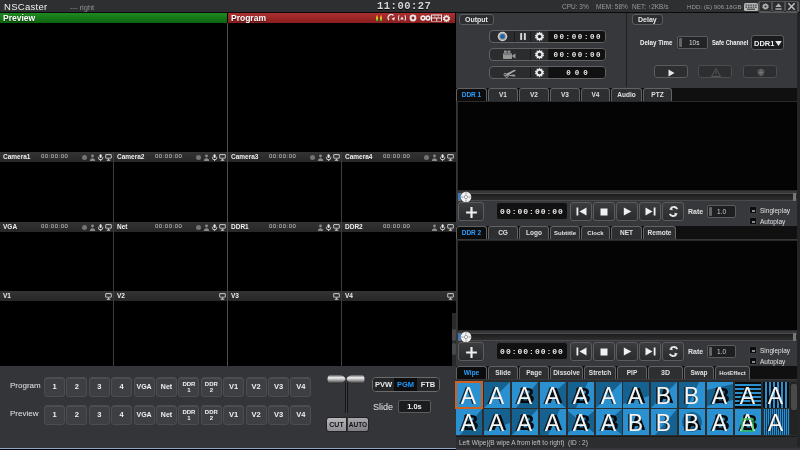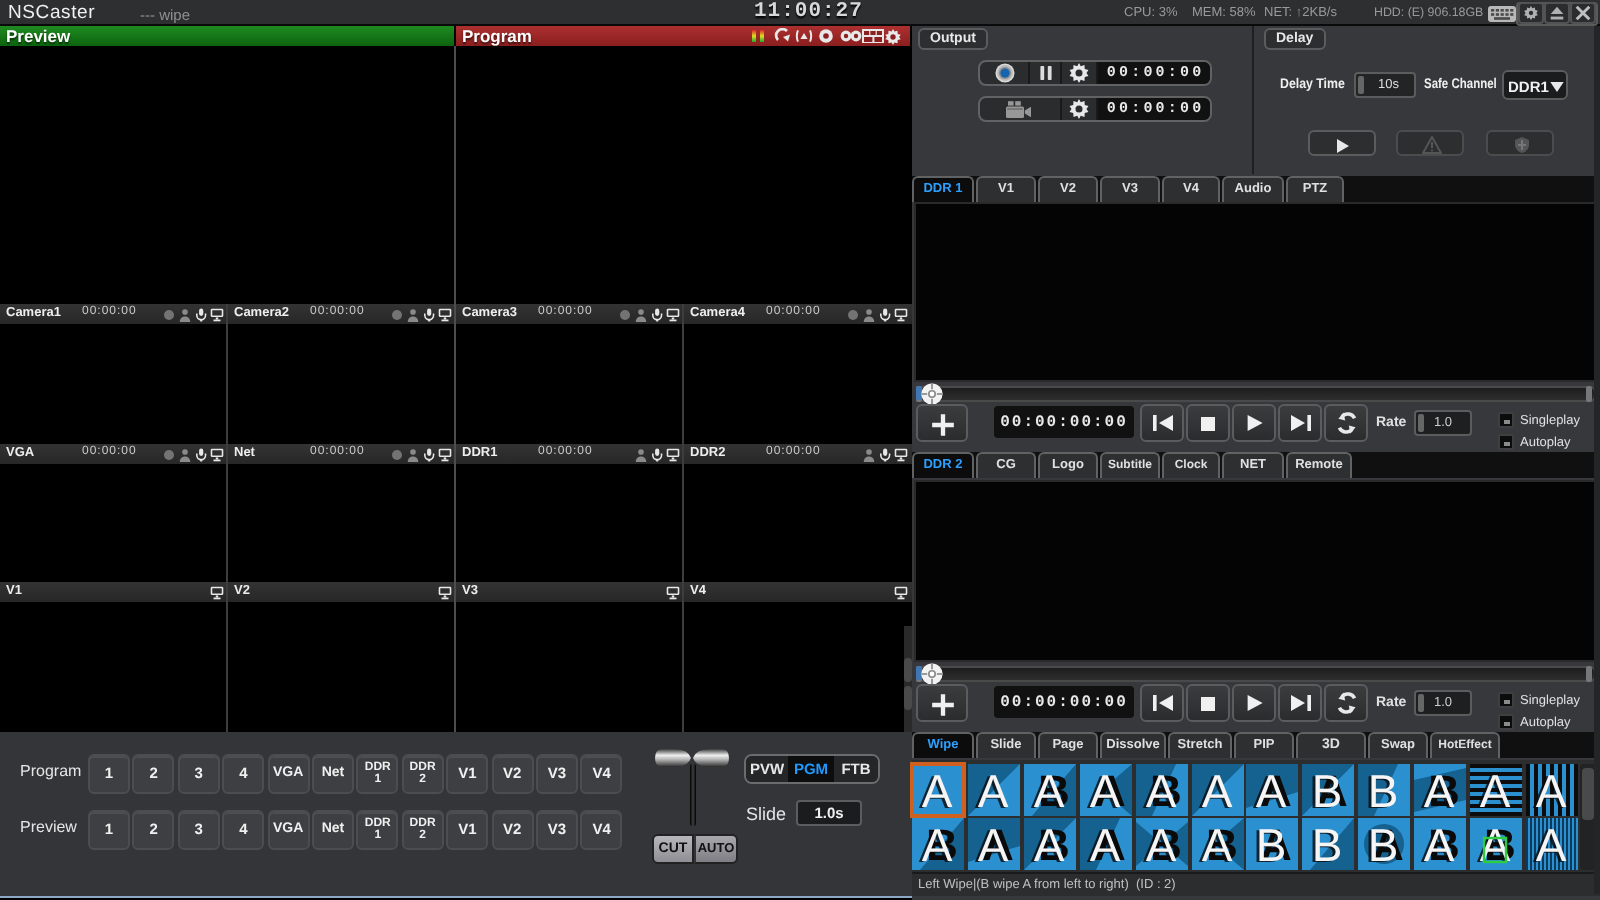--- a/index.html
+++ b/index.html
@@ -36,21 +36,21 @@
 .tbut{position:absolute;width:22px;height:19px;background:linear-gradient(#3a3c3e,#2a2c2e);border:1px solid #5a5c5e;border-radius:3px;display:flex;align-items:center;justify-content:center;}
 .cb{position:absolute;width:8px;height:8px;background:#0c0c0c;border:1px solid #3f3f3f;border-radius:1px;}.cb i{position:absolute;left:2px;top:2.5px;width:3px;height:2px;background:#8a8a8a;}
 .cblab{position:absolute;color:#e0e0e0;font-size:6.5px;}
 .ratelab{position:absolute;color:#e0e0e0;font-size:7px;font-weight:bold;}
 .ratebox{position:absolute;width:29px;height:13px;background:#1d1f21;border:1px solid #5a5c5e;border-radius:2px;color:#ccc;font-size:6.5px;text-align:center;line-height:12px;}
 .tile{position:absolute;width:26px;height:26px;background:#2b90d0;overflow:hidden;}
 </style></head><body>
 
 <div id="titlebar" class="abs">
  <span class="abs" style="left:4px;top:0.5px;font-size:9.5px;letter-spacing:0.3px;color:#f0f0f0;">NSCaster</span>
- <span class="abs" style="left:70px;top:2.5px;font-size:7.5px;color:#909090;">--- wipe</span>
+ <span class="abs" style="left:70px;top:2.5px;font-size:7.5px;color:#909090;">--- right</span>
  <span class="abs mono" style="left:377px;top:0px;font-size:10.5px;font-weight:bold;color:#d8d8d8;letter-spacing:0.5px;text-shadow:0 1px 1px #000;">11:00:27</span>
  <span class="abs" style="left:562px;top:3px;font-size:6.5px;color:#9a9a9a;">CPU:&nbsp;3%</span>
  <span class="abs" style="left:596px;top:3px;font-size:6.5px;color:#9a9a9a;">MEM:&nbsp;58%</span>
  <span class="abs" style="left:632px;top:3px;font-size:6.5px;color:#9a9a9a;">NET:&nbsp;↑2KB/s</span>
  <span class="abs" style="left:687px;top:3.2px;font-size:6.2px;color:#9a9a9a;">HDD:&nbsp;(E)&nbsp;906.18GB</span>
  <svg class="abs" style="left:744px;top:3px" width="14" height="8" viewBox="0 0 14 8">
       <rect x="0" y="0" width="14" height="8" rx="1.5" fill="#b8b8b8"></rect>
       <g fill="#4a4a4a">
         <rect x="1.5" y="1.5" width="1.6" height="1.3"></rect>
         <rect x="3.9" y="1.5" width="1.6" height="1.3"></rect>
@@ -415,20 +415,37 @@
         </svg>
       </div>
       <div class="ctlcell" style="width:18px;">
         <svg width="11" height="11" viewBox="0 0 10 10">
           <path d="M5 .4l.8 1.5 1.7-.5.1 1.8 1.7.4-.9 1.4.9 1.4-1.7.4-.1 1.8-1.7-.5L5 9.6l-.8-1.5-1.7.5-.1-1.8-1.7-.4.9-1.4L.7 3.6l1.7-.4.1-1.8 1.7.5z" fill="#e8e8e8"></path>
           <circle cx="5" cy="5" r="1.6" fill="#2a2c2e"></circle>
         </svg>
       </div>
       <div class="digi" style="width:56px;font-size:7.5px;letter-spacing:1.6px;border-radius:0 3px 3px 0;text-indent:1.6px;">00:00:00</div>
     </div>
+    <div class="ctlgrp" style="left:33px;top:53px;width:117px;height:13px;">
+      <div class="ctlcell" style="width:41px;">
+        <svg width="14" height="11" viewBox="0 0 14 11">
+          <circle cx="2.2" cy="7.6" r="1.2" fill="none" stroke="#b0b0b0" stroke-width="0.9"></circle>
+          <circle cx="3.8" cy="9.3" r="1.2" fill="none" stroke="#b0b0b0" stroke-width="0.9"></circle>
+          <path d="M3.2 6.8L10.5 3.2q1.6-.8 2.4-.1-1.2 2-3.1 2.2L5 8.4z" fill="#b0b0b0"></path>
+          <path d="M4.8 8.6l5.4-1.2q2 .4 2.6 1.6-1.8 1-3.6.3L4.9 8.8z" fill="#b0b0b0" opacity="0.85"></path>
+        </svg>
+      </div>
+      <div class="ctlcell" style="width:18px;">
+        <svg width="11" height="11" viewBox="0 0 10 10">
+          <path d="M5 .4l.8 1.5 1.7-.5.1 1.8 1.7.4-.9 1.4.9 1.4-1.7.4-.1 1.8-1.7-.5L5 9.6l-.8-1.5-1.7.5-.1-1.8-1.7-.4.9-1.4L.7 3.6l1.7-.4.1-1.8 1.7.5z" fill="#e8e8e8"></path>
+          <circle cx="5" cy="5" r="1.6" fill="#2a2c2e"></circle>
+        </svg>
+      </div>
+      <div class="digi" style="width:56px;font-size:7.5px;letter-spacing:4px;border-radius:0 3px 3px 0;text-indent:4px;">000</div>
+    </div>
     <div class="paneltab" style="left:176px;top:1px;">Delay</div>
     <div class="abs" style="left:184px;top:26px;color:#f0f0f0;font-size:7px;font-weight:bold;white-space:nowrap;transform:scaleX(0.88);transform-origin:left;">Delay Time</div>
     <div class="abs" style="left:221px;top:23px;width:31px;height:13px;background:#222426;border:1px solid #5a5c5e;border-radius:2px;">
       <span style="position:absolute;left:1px;top:1px;width:3px;height:9px;background:#666;border-radius:1px;"></span>
       <span style="position:absolute;left:11px;top:2px;font-size:6.5px;color:#ddd;">10s</span>
     </div>
     <div class="abs" style="left:256px;top:26px;color:#f0f0f0;font-size:7px;font-weight:bold;white-space:nowrap;transform:scaleX(0.82);transform-origin:left;">Safe Channel</div>
     <div class="abs" style="left:295px;top:22px;width:33px;height:15px;background:#1a1c1e;border:1px solid #5a5c5e;border-radius:3px;">
       <span style="position:absolute;left:2px;top:3px;font-size:7.5px;font-weight:bold;color:#f0f0f0;">DDR1</span>
       <svg style="position:absolute;right:1px;top:5px" width="7" height="5" viewBox="0 0 8 6">

